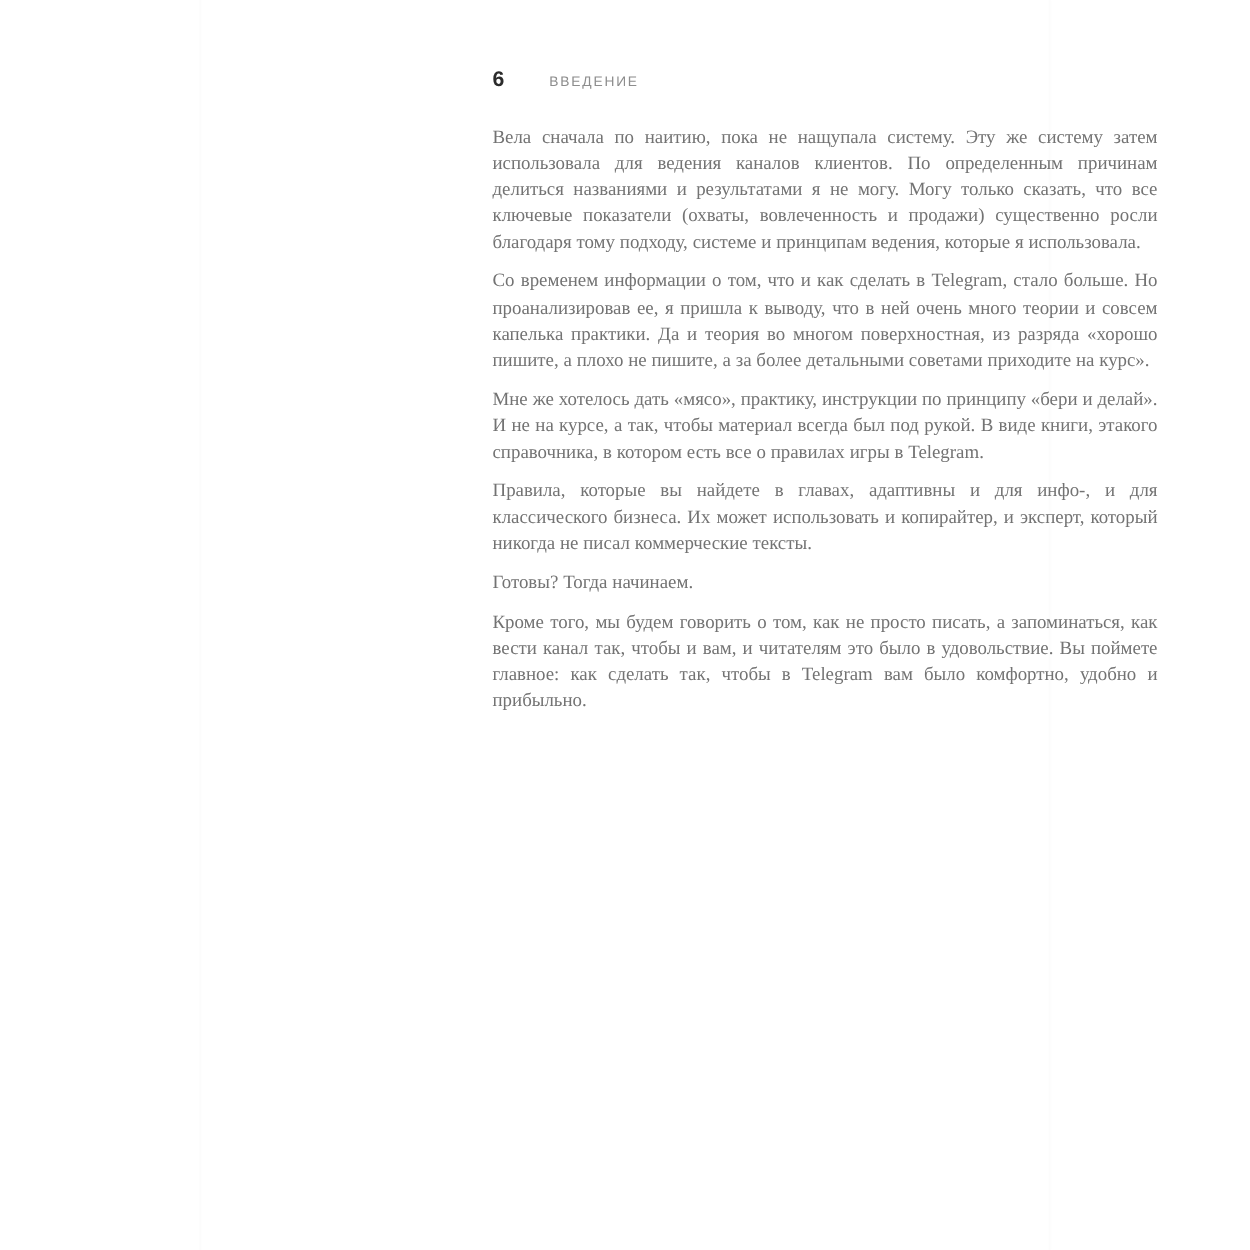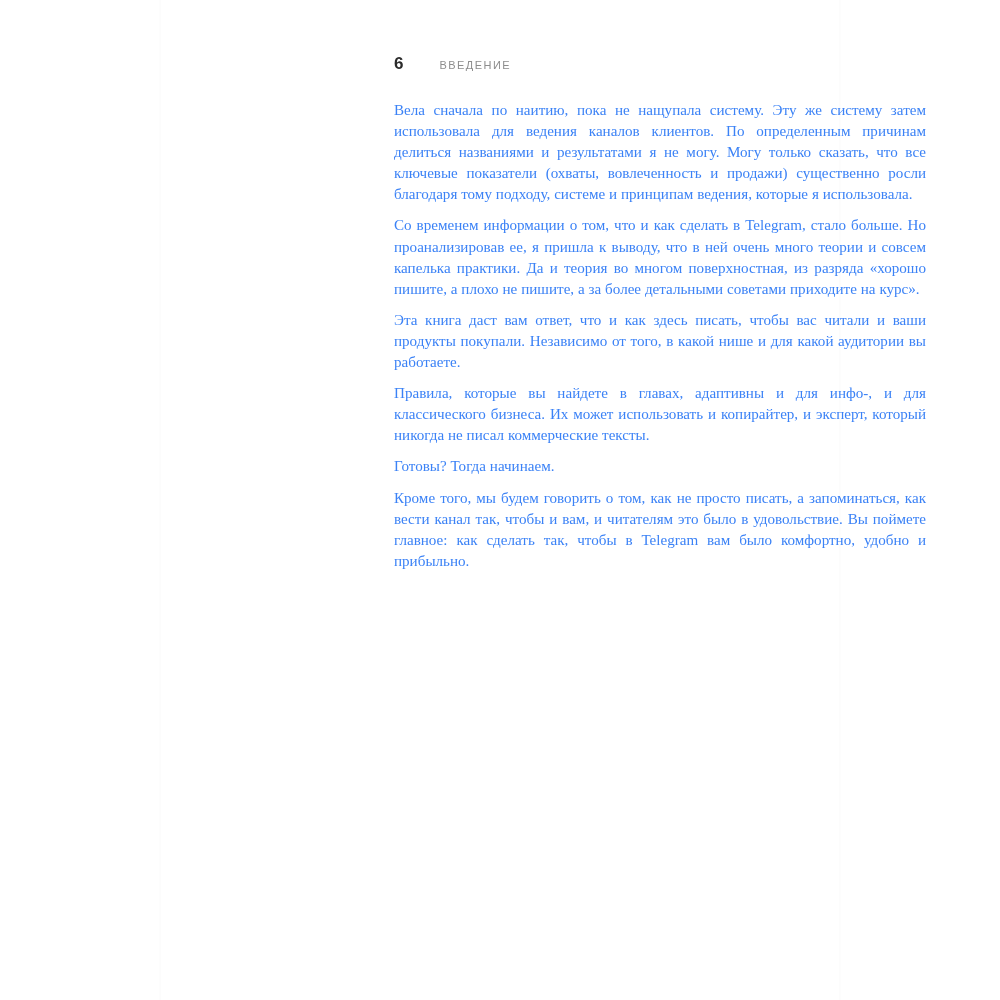--- a/index.html
+++ b/index.html
@@ -66,21 +66,21 @@
     position: absolute;
     left: 233px;
     top: 100px;
     width: 532px;
   }
 
   .body-par {
     margin: 0 0 10px 0;
     font-size: 15.1px;
     line-height: 21.1px;
-    color: #3b82f6;
+    color: #737373;
     text-align: justify;
     text-justify: inter-word;
     word-spacing: 0.1px;
     hyphens: manual;
     -webkit-hyphens: manual;
   }
 
   .body-par:last-child {
     margin-bottom: 0;
   }
@@ -91,19 +91,19 @@
 <div class="page-sheet">
 
   <div class="running-head">
     <span class="folio">6</span>
     <span class="running-title">ВВЕДЕНИЕ</span>
   </div>
 
   <div class="text-block">
     <p class="body-par">Вела сначала по наитию, пока не нащупала систему. Эту же систему затем использовала для ведения каналов клиентов. По определен­ным причинам делиться названиями и результатами я не могу. Могу только сказать, что все ключевые показатели (охваты, вовлеченность и продажи) существенно росли благодаря тому подходу, системе и принципам ведения, которые я использовала.</p>
     <p class="body-par">Со временем информации о том, что и как сделать в Telegram, стало больше. Но проанализировав ее, я пришла к выводу, что в ней очень много теории и совсем капелька практики. Да и теория во многом поверхностная, из разряда «хорошо пишите, а плохо не пишите, а за более детальными советами приходите на курс».</p>
-    <p class="body-par">Эта книга даст вам ответ, что и как здесь писать, чтобы вас читали и ваши продукты покупали. Независимо от того, в какой нише и для какой аудитории вы работаете.</p>
+    <p class="body-par">Мне же хотелось дать «мясо», практику, инструкции по принципу «бери и делай». И не на курсе, а так, чтобы материал всегда был под рукой. В виде книги, этакого справочника, в котором есть все о пра­вилах игры в Telegram.</p>
     <p class="body-par">Правила, которые вы найдете в главах, адаптивны и для инфо-, и для классического бизнеса. Их может использовать и копирайтер, и экс­перт, который никогда не писал коммерческие тексты.</p>
     <p class="body-par">Готовы? Тогда начинаем.</p>
     <p class="body-par">Кроме того, мы будем говорить о том, как не просто писать, а запо­минаться, как вести канал так, чтобы и вам, и читателям это было в удовольствие. Вы поймете главное: как сделать так, чтобы в Telegram вам было комфортно, удобно и прибыльно.</p>
   </div>
 
 </div>
 
 </body></html>

